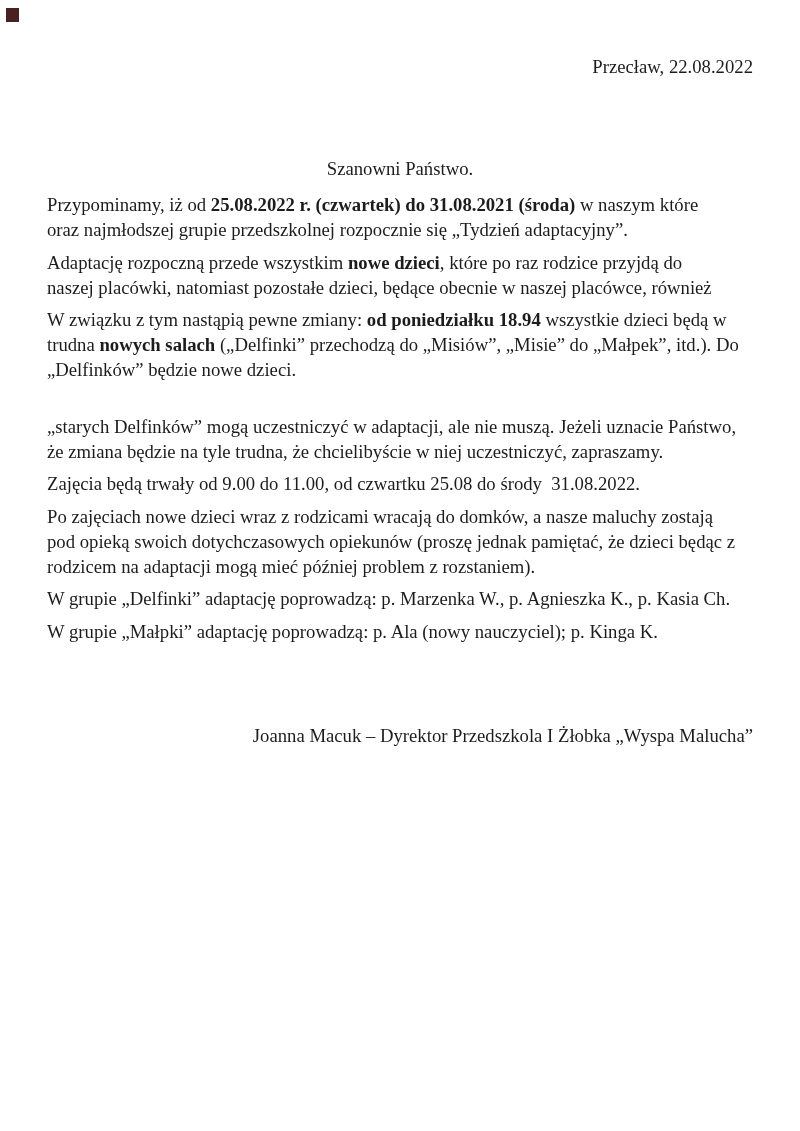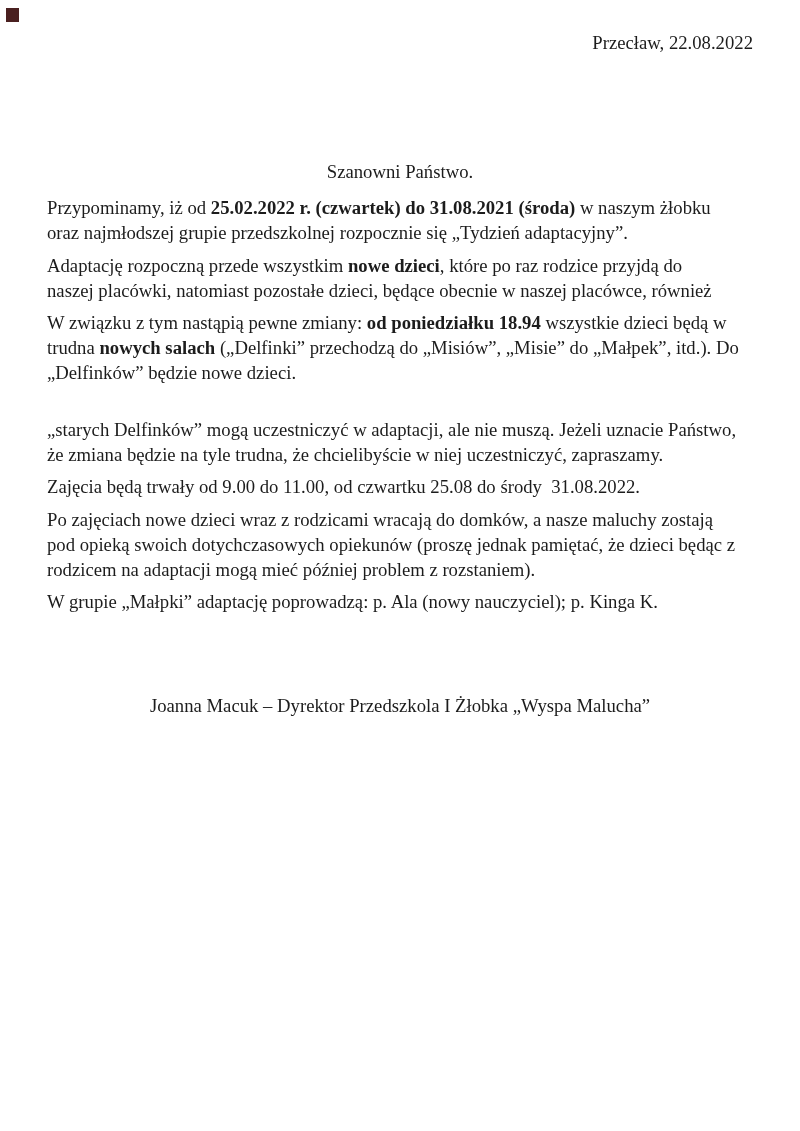--- a/index.html
+++ b/index.html
@@ -4,21 +4,21 @@
 <title>Letter</title>
 <style>
   html, body { margin: 0; padding: 0; }
   body { background: #ffffff; }
   .page {
     position: relative;
     width: 800px;
     height: 1131px;
     margin: 0;
     box-sizing: border-box;
-    padding: 31px 47px 0 47px;
+    padding: 55px 47px 0 47px;
     background: #ffffff;
     color: #1c1c1c;
     font-family: "Liberation Serif", "DejaVu Serif", serif;
     font-size: 18.7px;
     line-height: 24.7px;
     overflow: hidden;
   }
   .corner-mark {
     position: absolute;
     left: 6px;
@@ -26,45 +26,46 @@
     width: 13px;
     height: 14px;
     background: #4a2020;
   }
   .date-line {
     text-align: right;
     white-space: nowrap;
   }
   .salutation {
     text-align: center;
-    margin-top: 104px;
+    margin-top: 77px;
     margin-bottom: 12px;
     white-space: nowrap;
   }
   .para {
     margin: 0 0 8px 0;
     white-space: nowrap;
   }
   .para b { font-weight: bold; }
   .signature {
-    text-align: center;
+    text-align: right;
     margin-top: 79px;
     white-space: nowrap;
   }
 </style>
 </head>
 <body style="background: rgb(255, 255, 255);">
 
 <div class="page" style="background: rgb(255, 255, 255); color: rgb(28, 28, 28);">
   <div class="corner-mark" style="background: rgb(74, 32, 32);"></div>
   <div class="date-line">Przecław, 22.08.2022</div>
   <div class="salutation">Szanowni Państwo.</div>
   <div>
-      <p class="para"><span>Przypominamy, iż od </span><b>25.02.2022 r. (czwartek) do 31.08.2021 (środa)</b><span> w naszym żłobku</span><br><span>oraz najmłodszej grupie przedszkolnej rozpocznie się „Tydzień adaptacyjny”.</span></p>
+      <p class="para"><span>Przypominamy, iż od </span><b>25.08.2022 r. (czwartek) do 31.08.2021 (środa)</b><span> w naszym które</span><br><span>oraz najmłodszej grupie przedszkolnej rozpocznie się „Tydzień adaptacyjny”.</span></p>
       <p class="para"><span>Adaptację rozpoczną przede wszystkim </span><b>nowe dzieci</b><span>, które po raz rodzice przyjdą do</span><br><span>naszej placówki, natomiast pozostałe dzieci, będące obecnie w naszej placówce, również</span><br></p>
       <p class="para"><span>W związku z tym nastąpią pewne zmiany: </span><b>od poniedziałku 18.94</b><span> wszystkie dzieci będą w</span><br><span>trudna </span><b>nowych salach</b><span> („Delfinki” przechodzą do „Misiów”, „Misie” do „Małpek”, itd.). Do</span><br><span>„Delfinków” będzie nowe dzieci.</span></p>
       <p class="para"><br><span>„starych Delfinków” mogą uczestniczyć w adaptacji, ale nie muszą. Jeżeli uznacie Państwo,</span><br><span>że zmiana będzie na tyle trudna, że chcielibyście w niej uczestniczyć, zapraszamy.</span></p>
       <p class="para"><span>Zajęcia będą trwały od 9.00 do 11.00, od czwartku 25.08 do środy &nbsp;31.08.2022.</span></p>
       <p class="para"><span>Po zajęciach nowe dzieci wraz z rodzicami wracają do domków, a nasze maluchy zostają</span><br><span>pod opieką swoich dotychczasowych opiekunów (proszę jednak pamiętać, że dzieci będąc z</span><br><span>rodzicem na adaptacji mogą mieć później problem z rozstaniem).</span></p>
+      <p class="para"><span>W grupie „Delfinki” adaptację poprowadzą: p. Marzenka W., p. Agnieszka K., p. Kasia Ch.</span></p>
       <p class="para"><span>W grupie „Małpki” adaptację poprowadzą: p. Ala (nowy nauczyciel); p. Kinga K.</span></p>
     </div>
   <div class="signature">Joanna Macuk – Dyrektor Przedszkola I Żłobka „Wyspa Malucha”</div>
 </div>
 
 </body></html>

